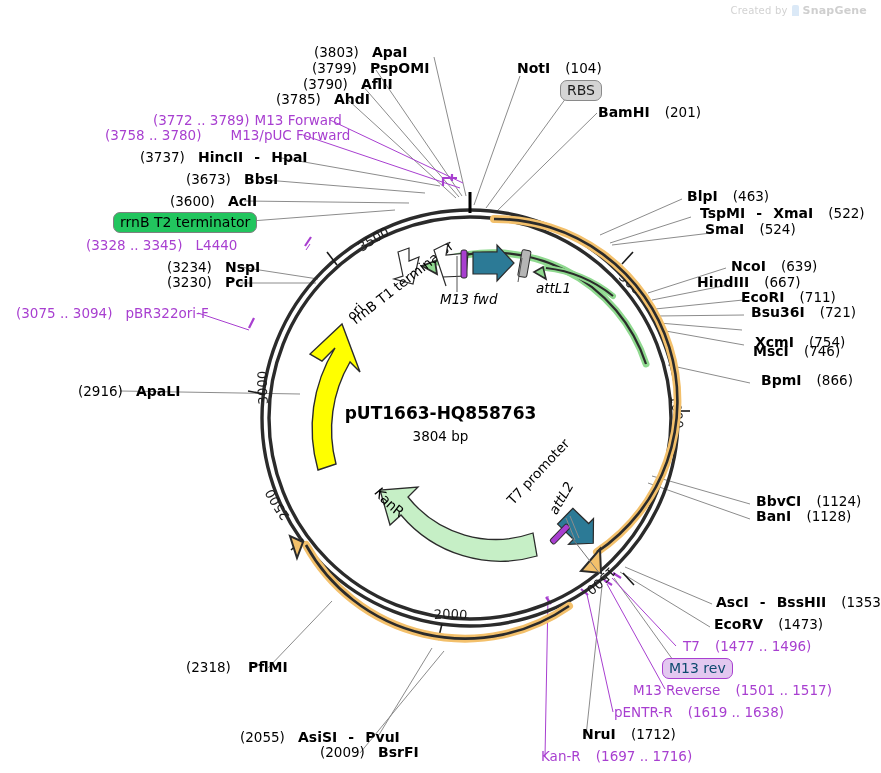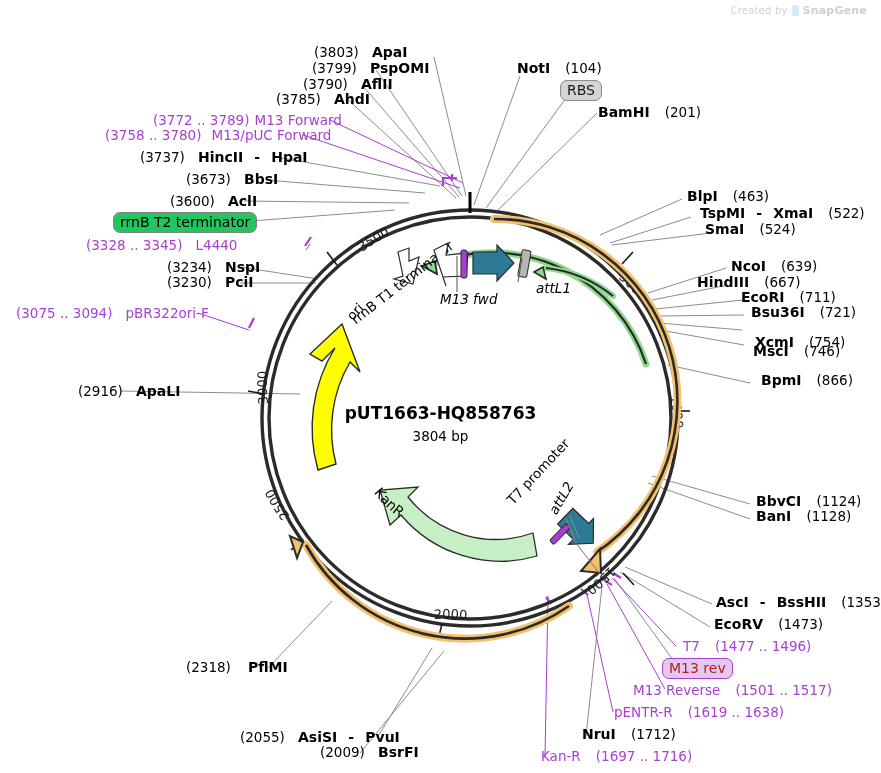--- a/index.html
+++ b/index.html
@@ -32,21 +32,21 @@
     font-size:14px;
     line-height:1;
     padding:2px 6px 3px 6px;
     border:1px solid #8a8a8a;
     border-radius:7px;
     background:#d4d4d4;
     color:#1a1a1a;
     white-space:nowrap;
   }
   .badge.plain{background:#22c55e;border-color:#808080;color:#000;}
-  .badge.violet{background:#e3c8f0;border-color:#a83fd0;color:#b91c1c;}
+  .badge.violet{background:#e3c8f0;border-color:#a83fd0;color:#0c4a6e;}
 
   
   .wm{
     position:absolute;right:14px;top:4px;
     font-size:10px;color:#d2d2d2;
     letter-spacing:0.2px;white-space:nowrap;
     display:flex;align-items:center;gap:4px;
   }
   .wm b{font-weight:bold;color:#cfcfcf;font-size:11px;}
   .wm .sg-mark{
@@ -293,21 +293,21 @@
   <span class="pos">(3785)</span>
   <span class="enz" style="margin-left:8px;">AhdI</span>
 </div>
 
 <div class="lbl l" style="left:153px;top:112px;">
   <span class="primer">(3772 .. 3789)</span>
   <span class="primer-name" style="">M13 Forward</span>
 </div>
 <div class="lbl l" style="left:105px;top:127px;">
   <span class="primer">(3758 .. 3780)</span>
-  <span class="primer-name" style="margin-left:5px;">M13/pUC Forward</span>
+  <span class="primer-name" style="margin-left:24px;">M13/pUC Forward</span>
 </div>
 
 <div class="lbl l" style="left:140px;top:149px;">
   <span class="pos">(3737)</span>
   <span class="enz" style="margin-left:8px;">HincII</span>
   <span class="dash" style="margin-left:6px;">-</span>
   <span class="enz" style="margin-left:6px;">HpaI</span>
 </div>
 <div class="lbl l" style="left:186px;top:171px;">
   <span class="pos">(3673)</span>

